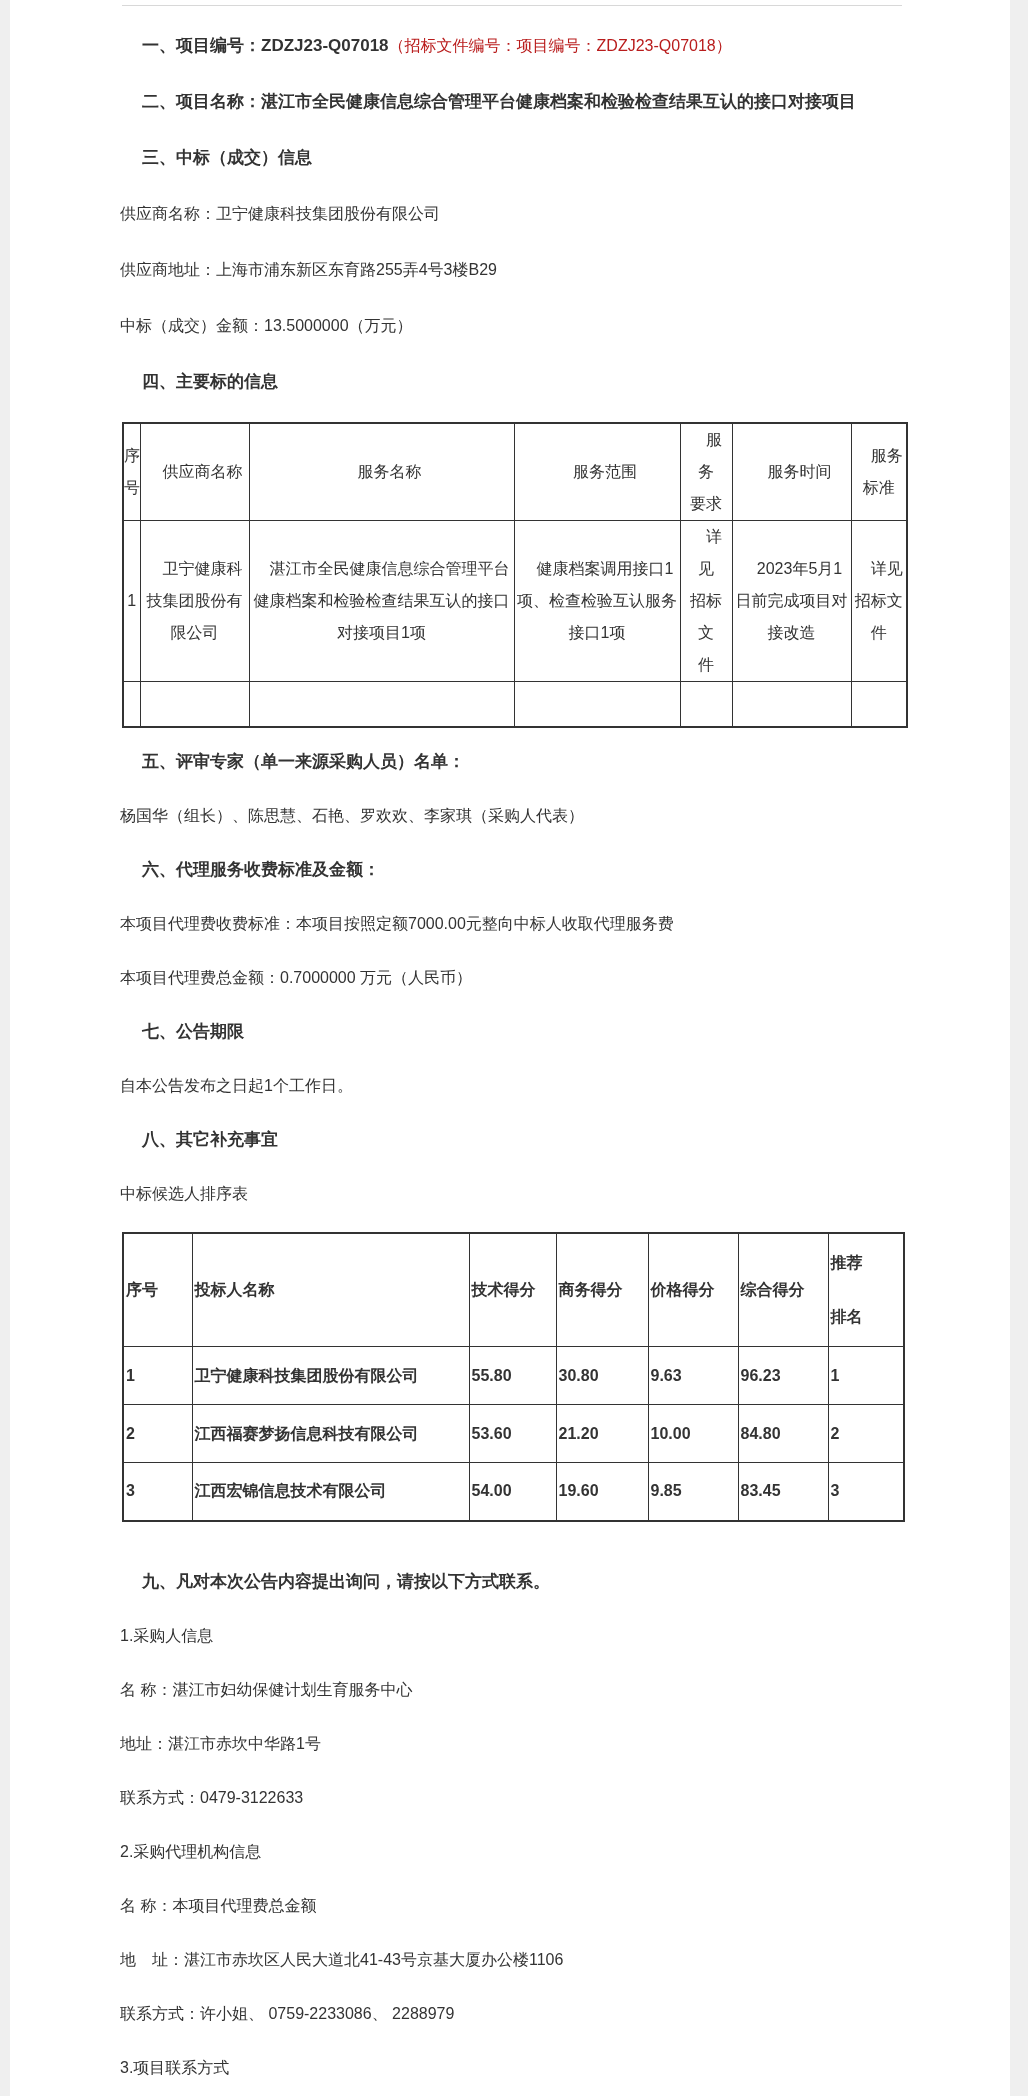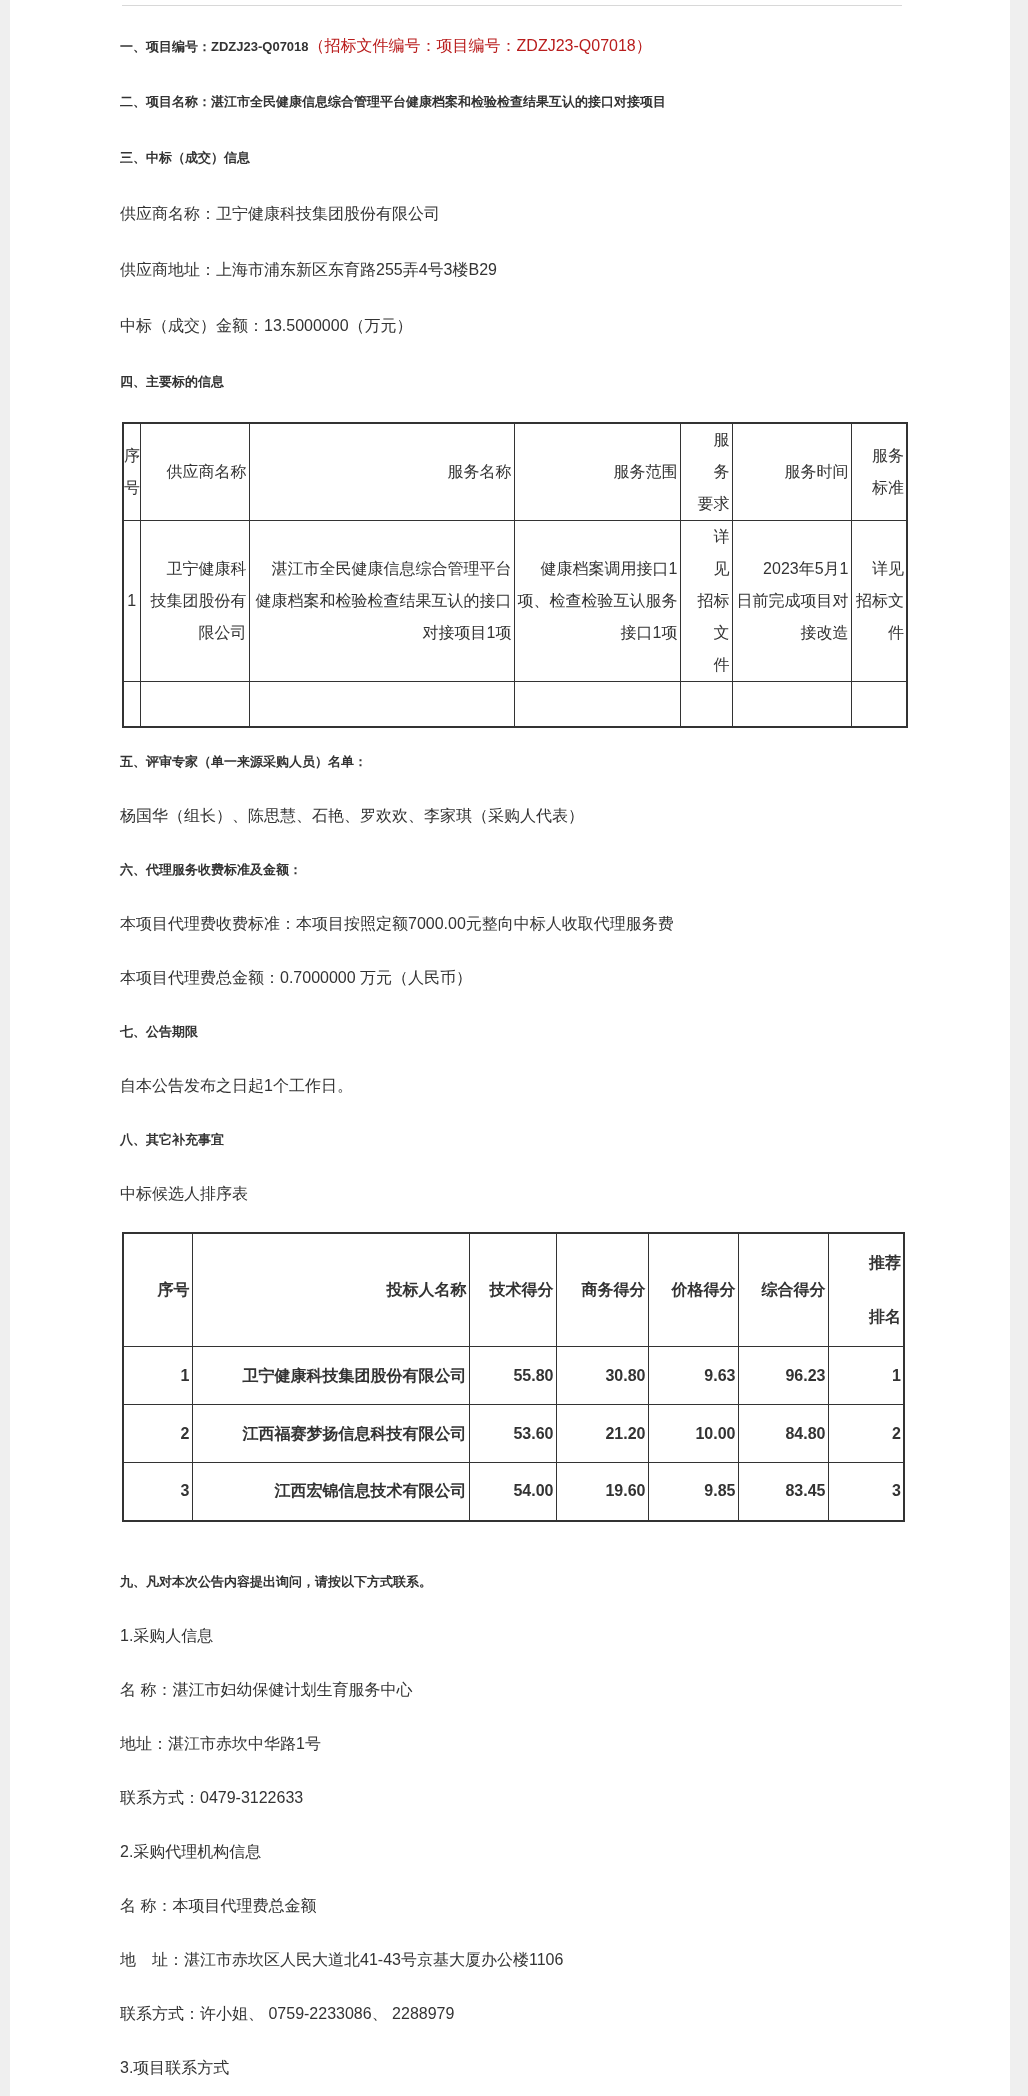--- a/index.html
+++ b/index.html
@@ -26,42 +26,42 @@
     background: #d8d8d8;
   }
   p.line {
     margin: 0 0 24px 0;
     font-size: 16px;
     line-height: 32px;
     height: 32px;
     white-space: normal;
   }
   .tight p.line { margin-bottom: 22px; }
-  p.line b, p.h { font-weight: bold; font-size: 13px; }
+  p.line b, p.h { font-weight: bold; font-size: 17px; margin-left: 22px; }
   .note { color: #b91c1c; font-weight: normal; font-size: 16px; }
 
   table { border-collapse: collapse; table-layout: fixed; border: 2px solid #333; }
   td {
     border: 1px solid #333;
     font-size: 16px;
     vertical-align: middle;
     overflow: hidden;
     padding: 0 2px;
     white-space: pre-line;
   }
   
   .t1 { width: 784px; margin: 16px 0 18px 2px; }
-  .t1 td { line-height: 32px; text-align: right; text-indent: 1em; }
+  .t1 td { line-height: 32px; text-align: center; text-indent: 1em; }
   .t1 td.idx { text-indent: 0; text-align: center; padding: 0; }
   .t1 tr.hr { height: 65px; }
   .t1 tr.br { height: 95px; }
   .t1 tr.er { height: 45px; }
   
   .t2 { width: 781px; margin: 14px 0 44px 2px; }
-  .t2 td { line-height: 54px; text-align: right; font-weight: bold; }
+  .t2 td { line-height: 54px; text-align: left; font-weight: bold; }
   .t2 tr.hr { height: 114px; }
   .t2 tr.br { height: 58px; }
 </style>
 </head>
 <body>
 
 <div class="page">
   <div class="top-rule"></div>
 
   <p class="line"><b>一、项目编号：ZDZJ23-Q07018</b><span class="note">（招标文件编号：项目编号：ZDZJ23-Q07018）</span></p>

